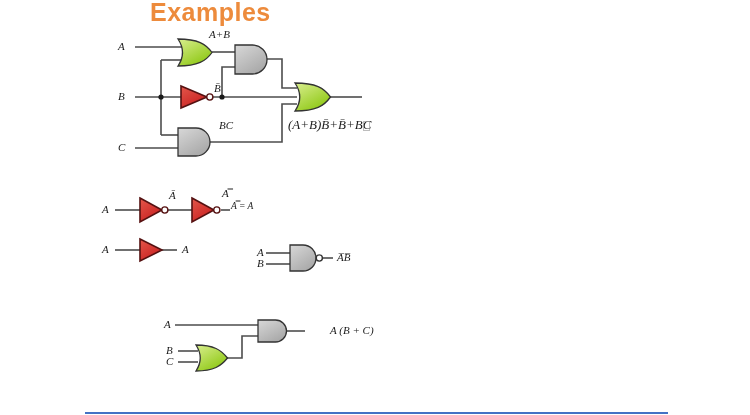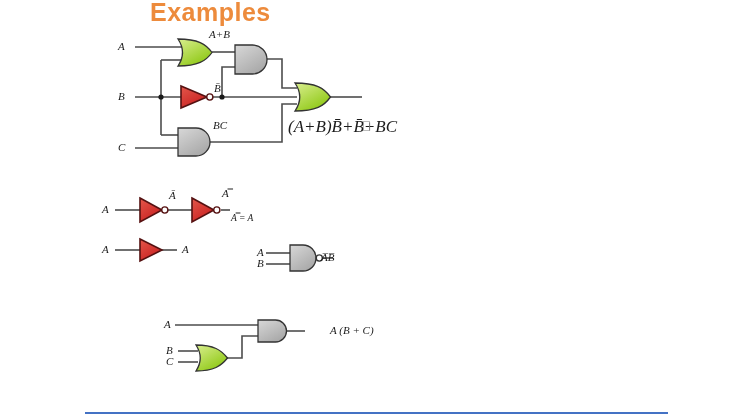--- a/index.html
+++ b/index.html
@@ -2,22 +2,22 @@
 <html><head>
 <meta charset="utf-8">
 <style>
   html,body{margin:0;padding:0;background:#fff;}
   .slide{position:relative;width:750px;height:415px;background:#ffffff;overflow:hidden;
          font-family:"Liberation Serif",serif;}
   .title{position:absolute;left:150px;top:-2px;width:300px;
          font-family:"Liberation Sans",sans-serif;font-weight:bold;font-size:25px;
          color:#ED8B3C;letter-spacing:.5px;}
   .lbl{position:absolute;font:italic 11px "Liberation Serif",serif;color:#1c1c1c;white-space:nowrap;}
-  .lbl.small{font-size:9.5px;margin-top:12px;}
-  .lbl.eq{font-size:17px;}
+  .lbl.small{font-size:9.5px;}
+  .lbl.eq{font-size:13px;}
   .artifact{position:absolute;left:363px;top:121px;width:5px;height:8px;
             border:1px solid #9a9a9a;opacity:.65;}
   svg.circuit{position:absolute;left:0;top:0;}
   .bottom-rule{position:absolute;left:85px;top:412px;width:583px;height:2px;background:#4472C4;}
 </style>
 </head>
 <body>
 
 <div class="slide">
 
@@ -100,35 +100,35 @@
     </g>
     <path d="M196,345 C214,345 221,350 227.5,358 C221,366 214,371 196,371 Q204.5,358 196,345 Z" fill="url(#gGreen)" stroke="#333" stroke-width="1.3"></path>
     <path d="M258,320 h17.5 a11,11 0 0 1 0,22 h-17.5 z" fill="url(#gGray)" stroke="#333" stroke-width="1.3"></path>
   </svg>
 
   <span class="lbl" style="left:118px;top:40px;">A</span>
   <span class="lbl" style="left:118px;top:90px;">B</span>
   <span class="lbl" style="left:118px;top:141px;">C</span>
   <span class="lbl" style="left:209px;top:28px;">A+B</span>
   <span class="lbl" style="left:214px;top:82px;">B̄</span>
-  <span class="lbl" style="left:213px;top:119px;text-align:right;">BC</span>
+  <span class="lbl" style="left:219px;top:119px;text-align:right;">BC</span>
   <span class="lbl eq" style="left:288px;top:117px;">(A+B)B̄+B̄+BC</span>
   <span class="artifact"></span>
 
   <span class="lbl" style="left:102px;top:203px;">A</span>
   <span class="lbl" style="left:169px;top:189px;">Ā</span>
   <span class="lbl" style="left:222px;top:187px;">A̿</span>
   <span class="lbl small" style="left:231px;top:201px;">A̿ = A</span>
 
   <span class="lbl" style="left:102px;top:243px;">A</span>
   <span class="lbl" style="left:182px;top:243px;">A</span>
 
   <span class="lbl" style="left:257px;top:246px;">A</span>
   <span class="lbl" style="left:257px;top:257px;">B</span>
-  <span class="lbl" style="left:321px;top:251px;">A̅B̅</span>
+  <span class="lbl" style="left:337px;top:251px;">A̅B̅</span>
 
   <span class="lbl" style="left:164px;top:318px;">A</span>
   <span class="lbl" style="left:166px;top:344px;">B</span>
   <span class="lbl" style="left:166px;top:355px;">C</span>
   <span class="lbl" style="left:310px;top:324px;margin-left:20px;">A (B + C)</span>
 
   <div class="bottom-rule"></div>
 </div>
 
 </body></html>

